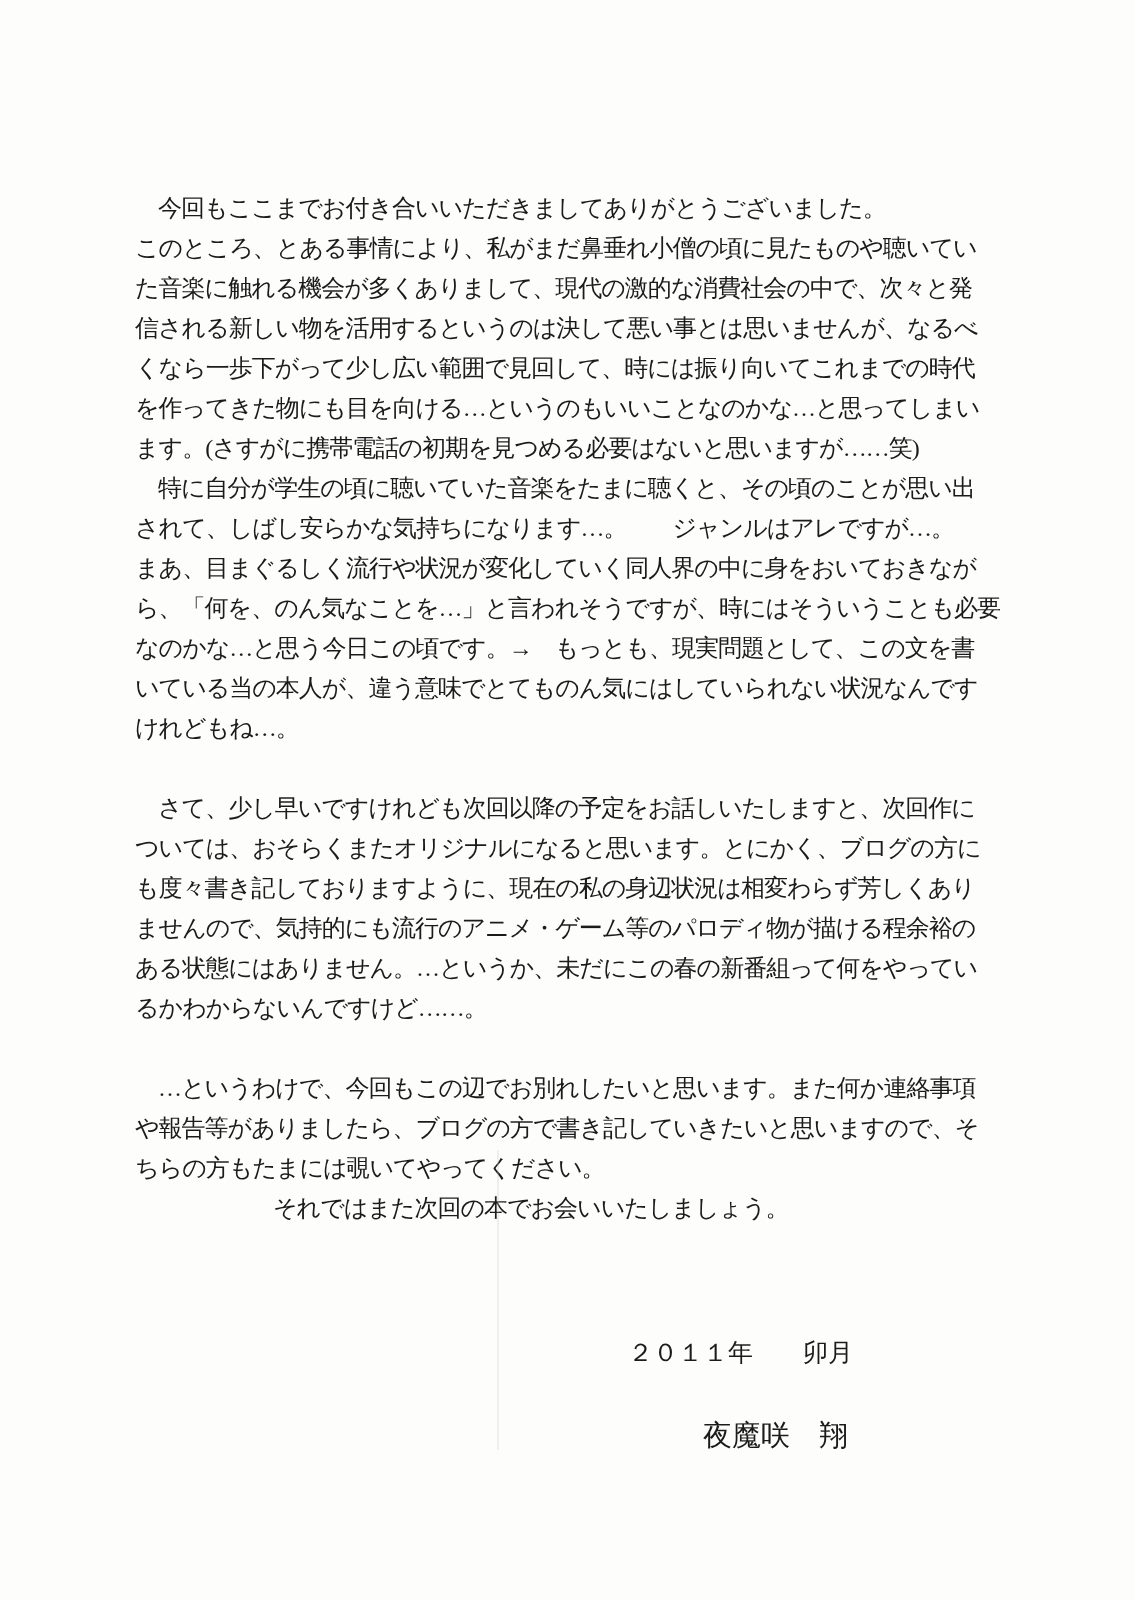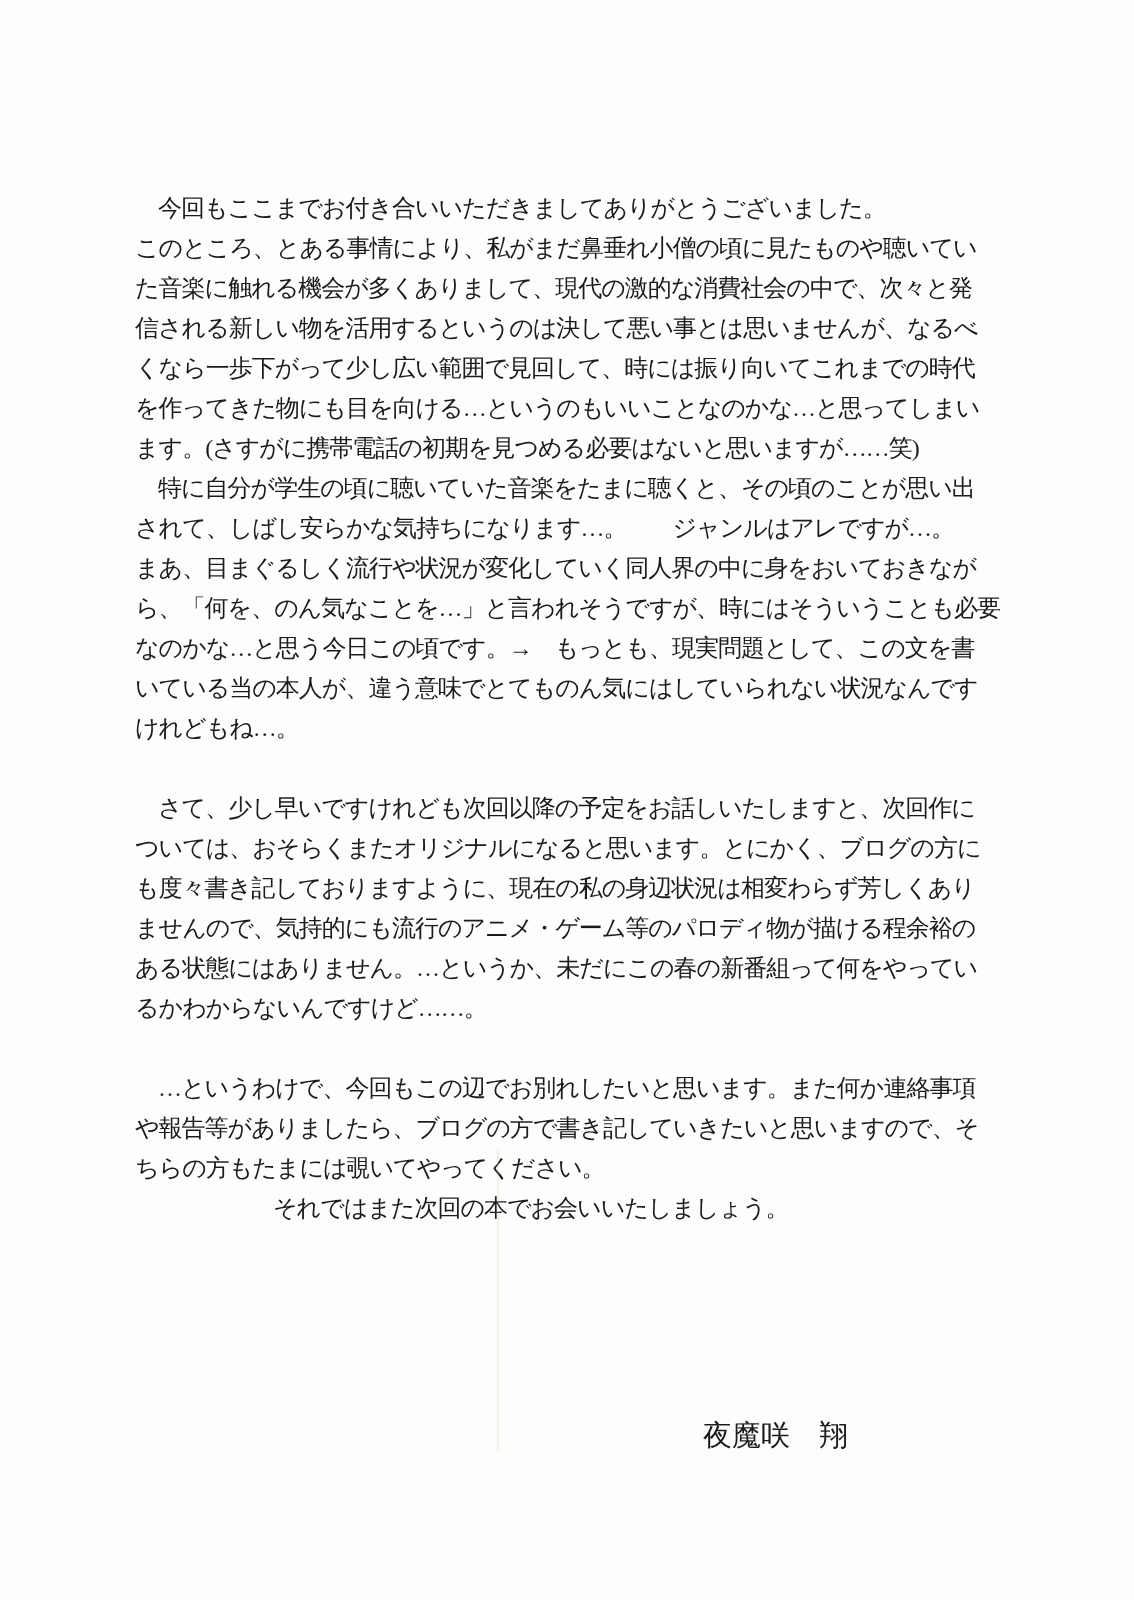--- a/index.html
+++ b/index.html
@@ -49,17 +49,18 @@
     background: rgba(200, 195, 185, 0.25);
     pointer-events: none;
   }
 </style>
 </head>
 <body>
 
 <div class="page">
   <div class="body-text"><div class="line">　今回もここまでお付き合いいただきましてありがとうございました。</div><div class="line">このところ、とある事情により、私がまだ鼻垂れ小僧の頃に見たものや聴いてい</div><div class="line">た音楽に触れる機会が多くありまして、現代の激的な消費社会の中で、次々と発</div><div class="line">信される新しい物を活用するというのは決して悪い事とは思いませんが、なるべ</div><div class="line">くなら一歩下がって少し広い範囲で見回して、時には振り向いてこれまでの時代</div><div class="line">を作ってきた物にも目を向ける…というのもいいことなのかな…と思ってしまい</div><div class="line">ます。(さすがに携帯電話の初期を見つめる必要はないと思いますが……笑)</div><div class="line">　特に自分が学生の頃に聴いていた音楽をたまに聴くと、その頃のことが思い出</div><div class="line">されて、しばし安らかな気持ちになります…。　　ジャンルはアレですが…。</div><div class="line">まあ、目まぐるしく流行や状況が変化していく同人界の中に身をおいておきなが</div><div class="line">ら、「何を、のん気なことを…」と言われそうですが、時にはそういうことも必要</div><div class="line">なのかな…と思う今日この頃です。→　もっとも、現実問題として、この文を書</div><div class="line">いている当の本人が、違う意味でとてものん気にはしていられない状況なんです</div><div class="line">けれどもね…。</div><div class="line"></div><div class="line">　さて、少し早いですけれども次回以降の予定をお話しいたしますと、次回作に</div><div class="line">ついては、おそらくまたオリジナルになると思います。とにかく、ブログの方に</div><div class="line">も度々書き記しておりますように、現在の私の身辺状況は相変わらず芳しくあり</div><div class="line">ませんので、気持的にも流行のアニメ・ゲーム等のパロディ物が描ける程余裕の</div><div class="line">ある状態にはありません。…というか、未だにこの春の新番組って何をやってい</div><div class="line">るかわからないんですけど……。</div><div class="line"></div><div class="line">　…というわけで、今回もこの辺でお別れしたいと思います。また何か連絡事項</div><div class="line">や報告等がありましたら、ブログの方で書き記していきたいと思いますので、そ</div><div class="line">ちらの方もたまには覗いてやってください。</div><div class="line">　　　　　　それではまた次回の本でお会いいたしましょう。</div></div>
 
+  <div class="date-line">２０１１年　　卯月</div>
 
   <div class="signature">夜魔咲　翔</div>
 
   <div class="scan-streak"></div>
 </div>
 
 </body></html>

